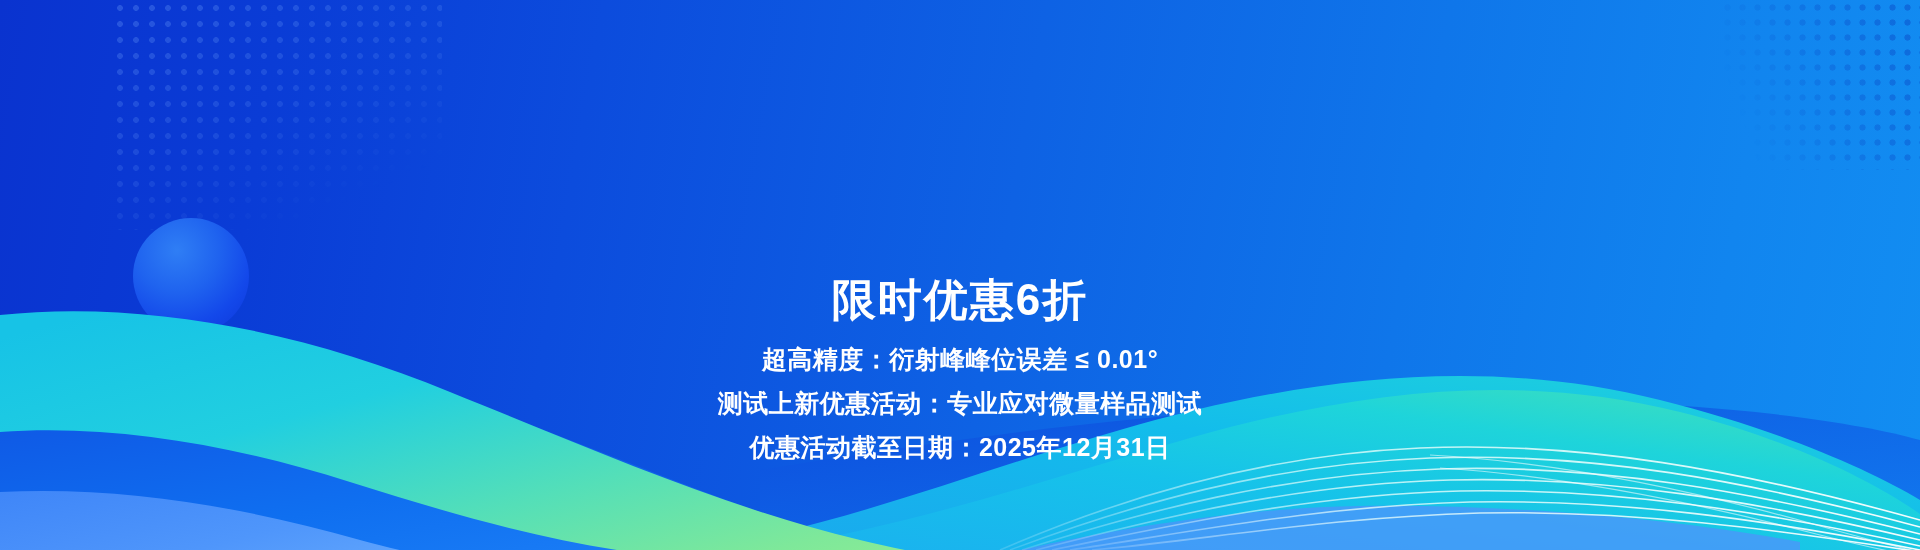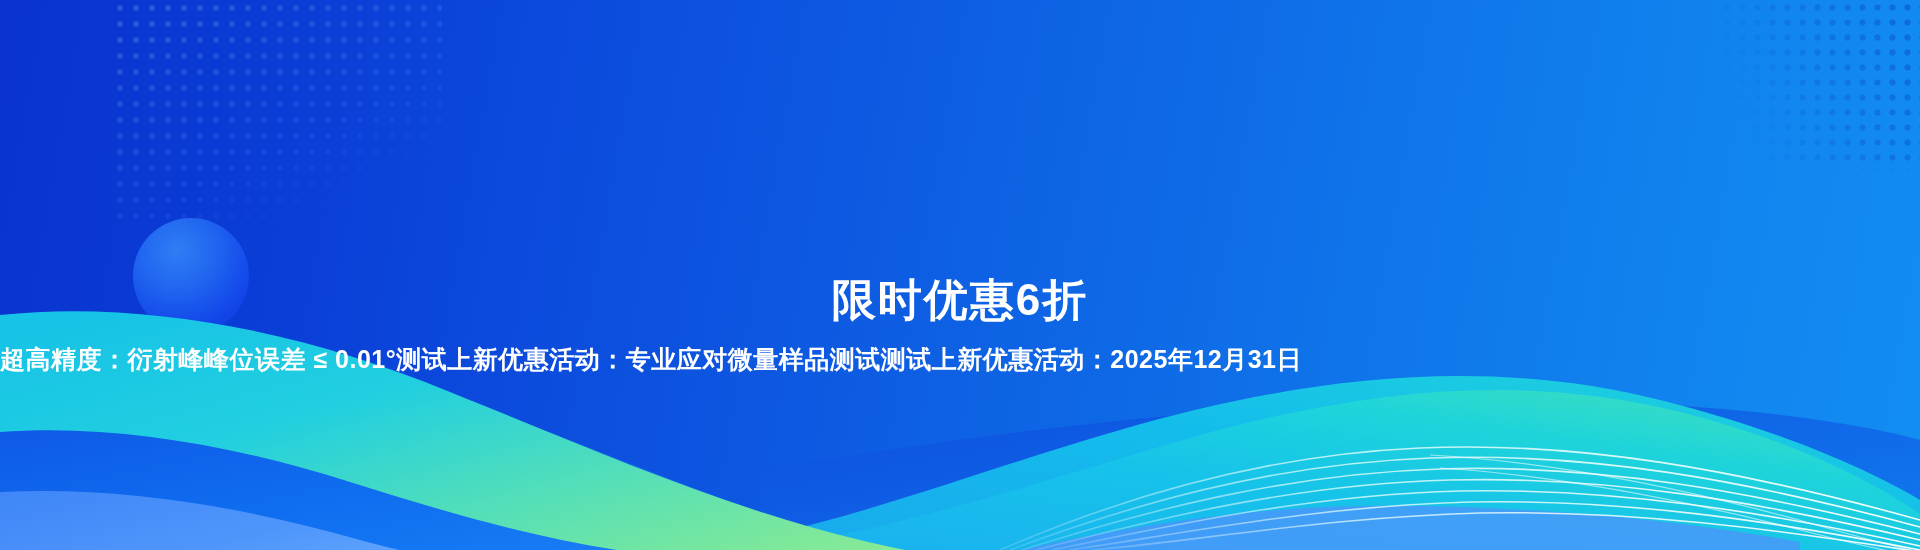--- a/index.html
+++ b/index.html
@@ -90,21 +90,21 @@
     font-weight:bold;
     color:#ffffff;
     letter-spacing:2px;
     white-space:nowrap;
     margin-top:41px;
   }
   .features{
     position:absolute;
     top:337px;left:0;right:0;
     display:flex;
-    flex-direction:row;
+    flex-direction:column;
   }
   .feature-line{
     font-size:25px;
     line-height:44px;
     font-weight:bold;
     color:#ffffff;
     white-space:nowrap;
     letter-spacing:.5px;
   }
 </style>
@@ -196,17 +196,17 @@
   </svg>
 
   <div class="content">
 
 
     <div class="subtitle">限时优惠6折</div>
 
     <div class="features">
       <div class="feature-line">超高精度：衍射峰峰位误差 ≤ 0.01°</div>
       <div class="feature-line">测试上新优惠活动：专业应对微量样品测试</div>
-      <div class="feature-line">测试上新优惠活动：2025年12月31日</div>
+      <div class="feature-line">优惠活动截至日期：2025年12月31日</div>
     </div>
 
   </div>
 </div>
 
 </body></html>

